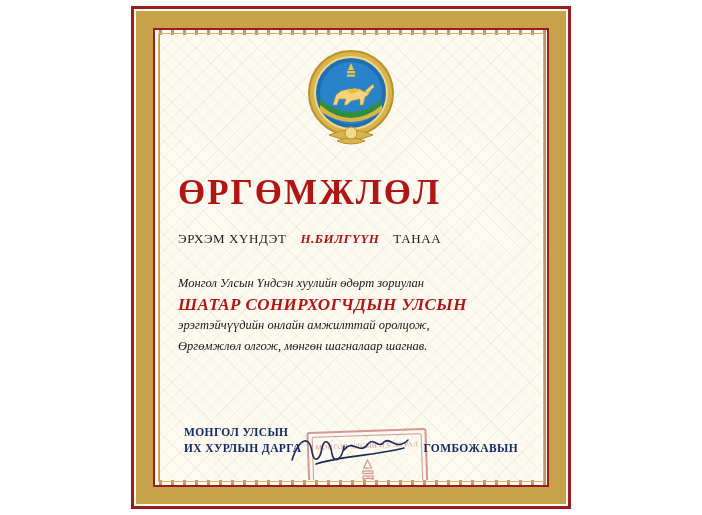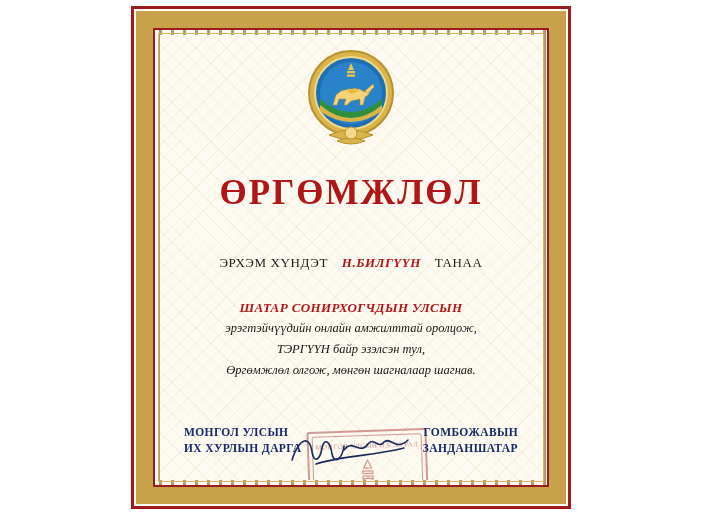--- a/index.html
+++ b/index.html
@@ -69,40 +69,39 @@
     background-image:
       repeating-linear-gradient(45deg, rgba(200,162,74,0.10) 0px, rgba(200,162,74,0.10) 1px, rgba(0,0,0,0) 1px, rgba(0,0,0,0) 11px),
       repeating-linear-gradient(-45deg, rgba(200,162,74,0.10) 0px, rgba(200,162,74,0.10) 1px, rgba(0,0,0,0) 1px, rgba(0,0,0,0) 11px);
     overflow: hidden;
   }
   .content {
     position: absolute;
     left: 0; right: 0; top: 0; bottom: 0;
     padding: 6px 18px 0 18px;
     box-sizing: border-box;
-    text-align: center;
   }
   
   .emblem {
     position: relative;
     width: 96px;
     height: 104px;
     margin: 6px auto 0 auto;
   }
   
   .title {
     margin-top: 22px;
     color: #b01616;
     font-size: 35px;
     font-weight: bold;
     letter-spacing: 2px;
     font-family: "Liberation Serif", serif;
   }
   .recipient-line {
-    margin-top: 42px;
+    margin-top: 18px;
     font-size: 13px;
     letter-spacing: 0.6px;
     color: #1b1b1b;
   }
   .recipient-line .hon {
     color: #1b1b1b;
     font-weight: normal;
   }
   .recipient-line .name {
     color: #b01616;
@@ -116,21 +115,21 @@
     font-size: 12.5px;
     line-height: 21px;
     color: #161616;
     font-style: italic;
   }
   .body .ln { display: block; white-space: nowrap; }
   .body .big-red {
     color: #b01616;
     font-weight: bold;
     font-style: italic;
-    font-size: 13px;
+    font-size: 17px;
     letter-spacing: 0.4px;
   }
   
   .stamp {
     position: absolute;
     left: 148px;
     top: 395px;
     width: 120px;
     height: 92px;
     opacity: 0.55;
@@ -235,23 +234,23 @@
 
         <div class="title">ӨРГӨМЖЛӨЛ</div>
 
         <div class="recipient-line">
           <span class="hon">ЭРХЭМ ХҮНДЭТ</span>
           <span class="name">Н.БИЛГҮҮН</span>
           <span class="hon">ТАНАА</span>
         </div>
 
         <div class="body">
+          <span class="ln">Монгол Улсын Үндсэн хуулийн өдөрт зориулан</span>
           <span class="ln big-red">ШАТАР СОНИРХОГЧДЫН УЛСЫН</span>
           <span class="ln">эрэгтэйчүүдийн онлайн амжилттай оролцож,</span>
-          <span class="ln">ТЭРГҮҮН байр эзэлсэн тул,</span>
           <span class="ln">Өргөмжлөл олгож, мөнгөн шагналаар шагнав.</span>
         </div>
       </div>
 
       <div class="stamp">
         <div class="stamp-rect"></div>
         <div class="stamp-rect2"></div>
         <div class="stamp-text" style="top:12px;">МОНГОЛ УЛСЫН ИХ ХУРАЛ</div>
 
         <svg style="position:absolute;left:30px;top:26px;" width="60" height="42" viewBox="0 0 60 42">
@@ -264,21 +263,20 @@
         </svg>
       </div>
 
       <div class="sign-row">
         <div class="sign-left">
           <span class="sign-line">МОНГОЛ УЛСЫН</span>
           <span class="sign-line">ИХ ХУРЛЫН ДАРГА</span>
         </div>
         <div class="sign-right">
           <span class="sign-line">ГОМБОЖАВЫН</span>
-          <span class="sign-line">ЗАНДАНШАТАР</span>
         </div>
       </div>
 
       <div class="sign-mid">
         <svg width="130" height="40" viewBox="0 0 130 40" xmlns="http://www.w3.org/2000/svg">
           <g fill="none" stroke="#1a2a5e" stroke-width="1.6" stroke-linecap="round">
             <path d="M6 30 C14 6, 24 6, 26 22 C28 34, 34 30, 36 18 C38 8, 44 10, 46 24 C48 34, 56 30, 58 16"></path>
             <path d="M58 20 C66 8, 74 26, 82 14 C88 6, 92 20, 98 12 C104 6, 110 22, 122 10"></path>
             <path d="M30 34 C54 26, 86 26, 118 18"></path>
           </g>

